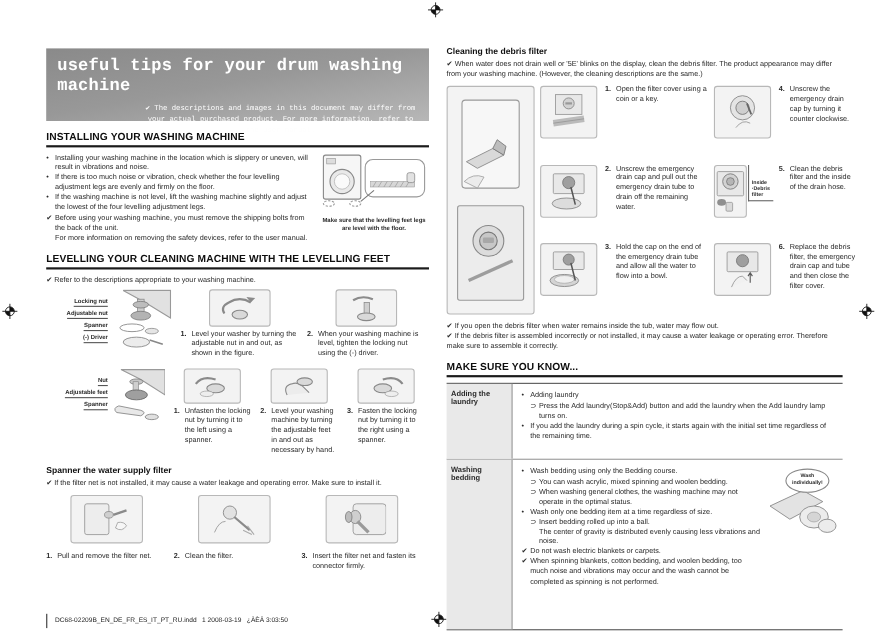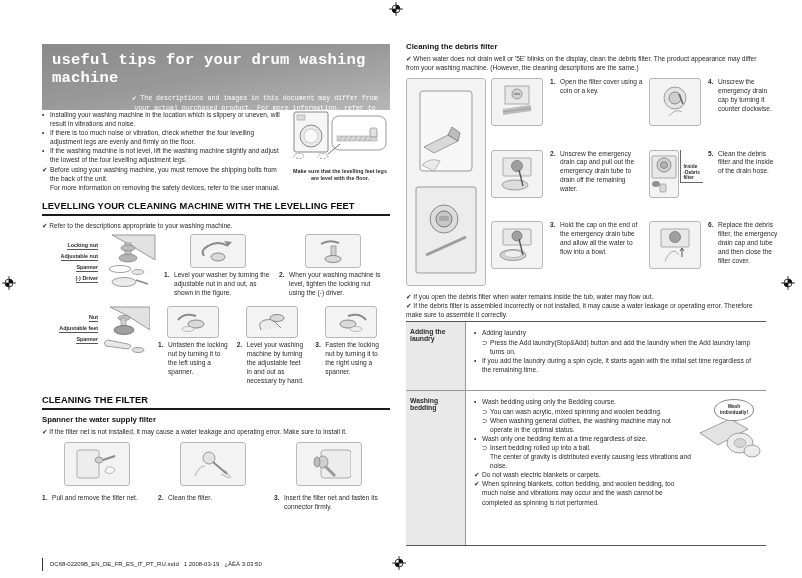--- a/index.html
+++ b/index.html
@@ -126,20 +126,21 @@
       </svg>
   </span>
 
   <div class="col-left">
 
     <div class="banner">
       <div class="banner-title">useful tips for your drum washing machine</div>
       <div class="banner-note">✔ The descriptions and images in this document may differ from your actual purchased product. For more information, refer to the user manual.</div>
     </div>
 
+    <div class="sec-h">INSTALLING YOUR WASHING MACHINE</div>
 
     <div class="install-wrap">
       <div class="install-bullets">
         <div class="line">
             <span class="m">•</span>
             <span>Installing your washing machine in the location which is slippery or uneven, will result in vibrations and noise.</span>
           </div>
         <div class="line">
             <span class="m">•</span>
             <span>If there is too much noise or vibration, check whether the four levelling adjustment legs are evenly and firmly on the floor.</span>
@@ -288,21 +289,20 @@
               <ellipse cx="24" cy="19" rx="6" ry="2.5" fill="#eee" stroke="#999" stroke-width="0.6"></ellipse>
             </svg>
         </div>
         <div class="step-line">
             <span class="step-num">3.</span>
             <span>Fasten the locking nut by turning it to the right using a spanner.</span>
           </div>
       </div>
     </div>
 
-    <div class="sec-h">CLEANING THE FILTER</div>
     <div class="sub-h">Spanner the water supply filter</div>
     <div class="line">
         <span>✔ If the filter net is not installed, it may cause a water leakage and operating error. Make sure to install it.</span>
       </div>
 
     <div class="cf-row">
       <div class="cf-col">
         <div class="illu">
           <svg width="44" height="32" viewBox="0 0 44 32">
               <rect x="2" y="2" width="22" height="28" rx="2" fill="#ededed" stroke="#999" stroke-width="0.8"></rect>
@@ -465,20 +465,21 @@
 
     <div class="notes-block">
       <div class="line">
           <span>✔ If you open the debris filter when water remains inside the tub, water may flow out.</span>
         </div>
       <div class="line">
           <span>✔ If the debris filter is assembled incorrectly or not installed, it may cause a water leakage or operating error. Therefore make sure to assemble it correctly.</span>
         </div>
     </div>
 
+    <div class="sec-h">MAKE SURE YOU KNOW...</div>
 
     <div class="ms-table">
       <div class="ms-row">
         <div class="ms-th">Adding the laundry</div>
         <div class="ms-td">
           <div class="line">
               <span class="m">•</span>
               <span>Adding laundry</span>
             </div>
           <div class="line ind1">

